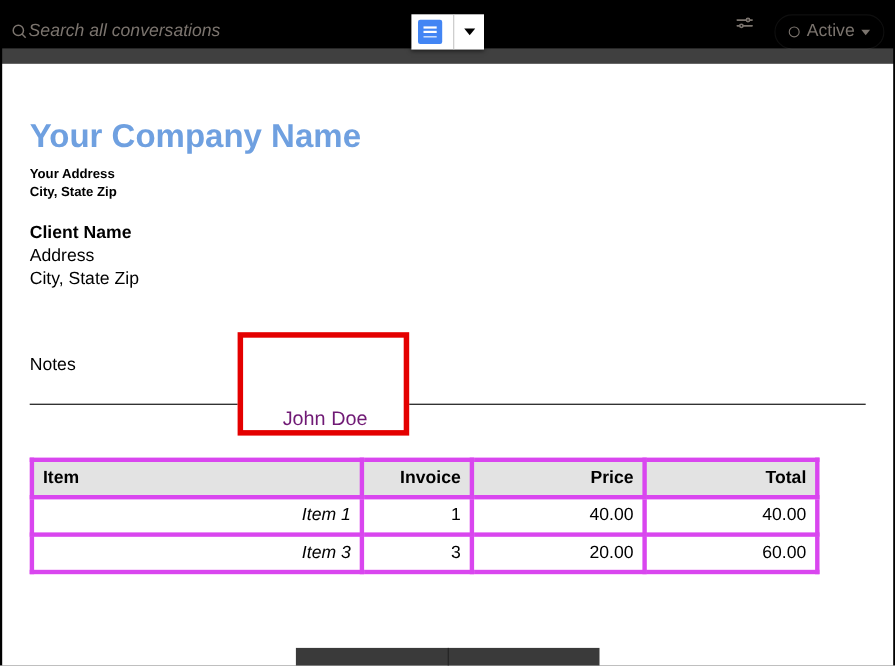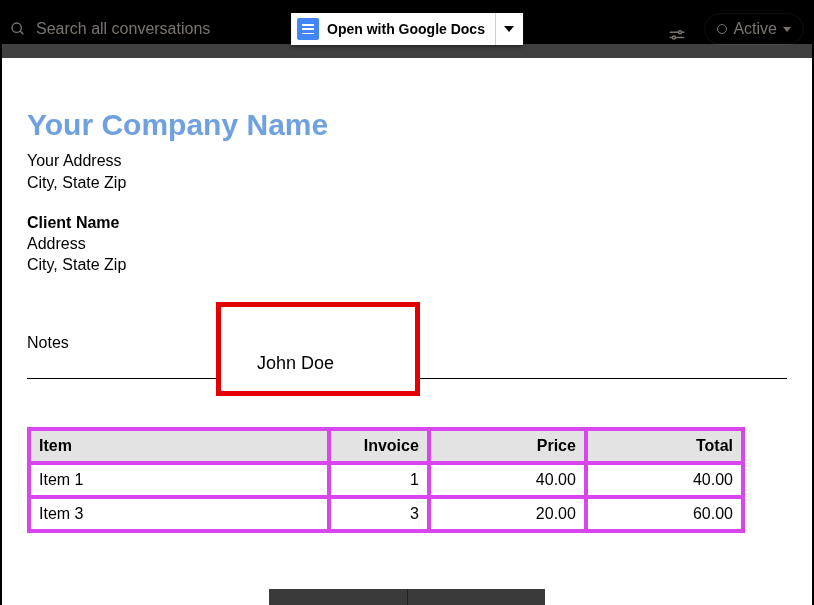--- a/index.html
+++ b/index.html
@@ -1,62 +1,62 @@
 <!DOCTYPE html>
 <html><head>
   <meta charset="utf-8">
   <style>
     * { margin:0; padding:0; box-sizing:border-box; }
     body { width:814px; height:605px; overflow:hidden; background:#000; font-family:Arial,Helvetica,sans-serif; position:relative; }
 
     
     .toolbar { width:100%; height:58px; background:rgba(0,0,0,0.75); display:flex; align-items:center; padding:0 10px; position:relative; z-index:20; }
-    .search-wrap { display:flex; align-items:center; gap:10px; color:#7b746e; }
+    .search-wrap { display:flex; align-items:center; color:#7b746e;font-style:italic; }
     .search-icon svg { width:16px; height:16px; display:block; }
     .search-text { font-size:16px; color:#7b746e; }
 
     .open-docs { position:absolute; left:50%; transform:translateX(-50%); display:flex; align-items:stretch; height:32px; box-shadow:0 1px 4px rgba(0,0,0,.6); }
     .open-docs-main { display:flex; align-items:center; background:#fff; padding:0 10px 0 6px; gap:8px; cursor:pointer; }
     .docs-icon { width:22px; height:22px; background:#4285F4; border-radius:2px; display:flex; align-items:center; justify-content:center; }
     .docs-icon .lines { width:12px; height:10px; display:flex; flex-direction:column; justify-content:space-between; }
     .docs-icon .lines span { display:block; height:1.5px; background:#fff; }
     .docs-label { color:#000; font-size:14px; font-weight:700; white-space:nowrap; }
     .open-docs-drop { width:28px; background:#fff; border-left:1px solid #ccc; display:flex; align-items:center; justify-content:center; cursor:pointer; }
     .caret-down { width:0; height:0; border-left:5px solid transparent; border-right:5px solid transparent; border-top:6px solid #000; }
 
-    .toolbar-right { margin-left:auto; display:flex; align-items:flex-end; gap:18px; color:#7b746e; }
+    .toolbar-right { margin-left:auto; display:flex; align-items:flex-start; gap:18px; color:#7b746e; }
     .sliders-icon svg { width:18px; height:18px; display:block; }
     .active-pill { display:flex; align-items:center; gap:6px; color:#7b746e; border:1px solid rgba(255,255,255,0.06); border-radius:18px; padding:6px 12px; }
     .active-dot { width:10px; height:10px; border:1.5px solid #7b746e; border-radius:50%; }
     .active-caret { width:0; height:0; border-left:4px solid transparent; border-right:4px solid transparent; border-top:5px solid #7b746e; }
 
     
     .page-wrap { position:absolute; top:44px; left:2px; right:2px; bottom:0; background:#fff; z-index:10; }
     .page-inner { width:760px; margin:0 auto; padding-top:64px; color:#000; }
 
     .company { font-size:30px; font-weight:700; color:#6fa0e0; margin-bottom:8px; }
-    .addr { font-size:16px; line-height:1.35; }
+    .addr { font-size:12px; line-height:1.35;font-weight:bold; }
 
     .inv-meta { text-align:right; font-weight:700; font-size:16px; margin-top:14px; }
     .inv-meta div { line-height:1.4; }
 
     .client-block { margin-top:20px; font-size:16px; line-height:1.3; }
     .client-block .cn { font-weight:700; }
 
-    .highlight-box { position:absolute; left:214px; top:258px; width:204px; height:94px; border:5px solid #e40000; display:flex; align-items:center; padding:28px 0 0 36px; font-size:18px; color:#000000; background:#fff; z-index:15; }
+    .highlight-box { position:absolute; left:214px; top:258px; width:156px; height:94px; border:5px solid #e40000; display:flex; align-items:flex-end; padding:28px 0 0 36px; font-size:18px; color:#701a75; background:#fff; z-index:15; }
 
     .notes { margin-top:58px; font-size:16px; }
     .hr-line { border:none; border-top:1px solid #000; margin-top:26px; }
 
     table.items { width:718px; border-collapse:collapse; margin-top:48px; font-size:16px; }
     table.items th, table.items td { border:4px solid #d946ef; padding:6px 8px; }
     table.items th { background:#e3e3e3; font-weight:700; text-align:right; }
     table.items th:first-child { text-align:left; }
     table.items td { text-align:right; }
-    table.items td:first-child { text-align:left; }
+    table.items td:first-child { text-align:right;font-style:italic; }
 
     .bottom-bar { position:absolute; left:50%; transform:translateX(-50%); bottom:0; width:276px; height:16px; background:#3a3a3a; z-index:30; }
     .bottom-bar::after { content:''; position:absolute; left:50%; top:0; bottom:0; width:1px; background:#222; }
   </style>
 </head>
 <body>
 
 <div class="toolbar">
   <div class="search-wrap">
     <span class="search-icon">
@@ -70,21 +70,20 @@
 
   <div class="open-docs">
     <div class="open-docs-main">
       <span class="docs-icon">
         <span class="lines">
             <span></span>
             <span></span>
             <span></span>
           </span>
       </span>
-      <span class="docs-label">Open with Google Docs</span>
     </div>
     <div class="open-docs-drop">
       <span class="caret-down"></span>
     </div>
   </div>
 
   <div class="toolbar-right">
     <span class="sliders-icon">
       <svg viewBox="0 0 24 24" fill="none" stroke="#7b746e" stroke-width="2" stroke-linecap="round">
         <line x1="3" y1="7" x2="21" y2="7"></line>

